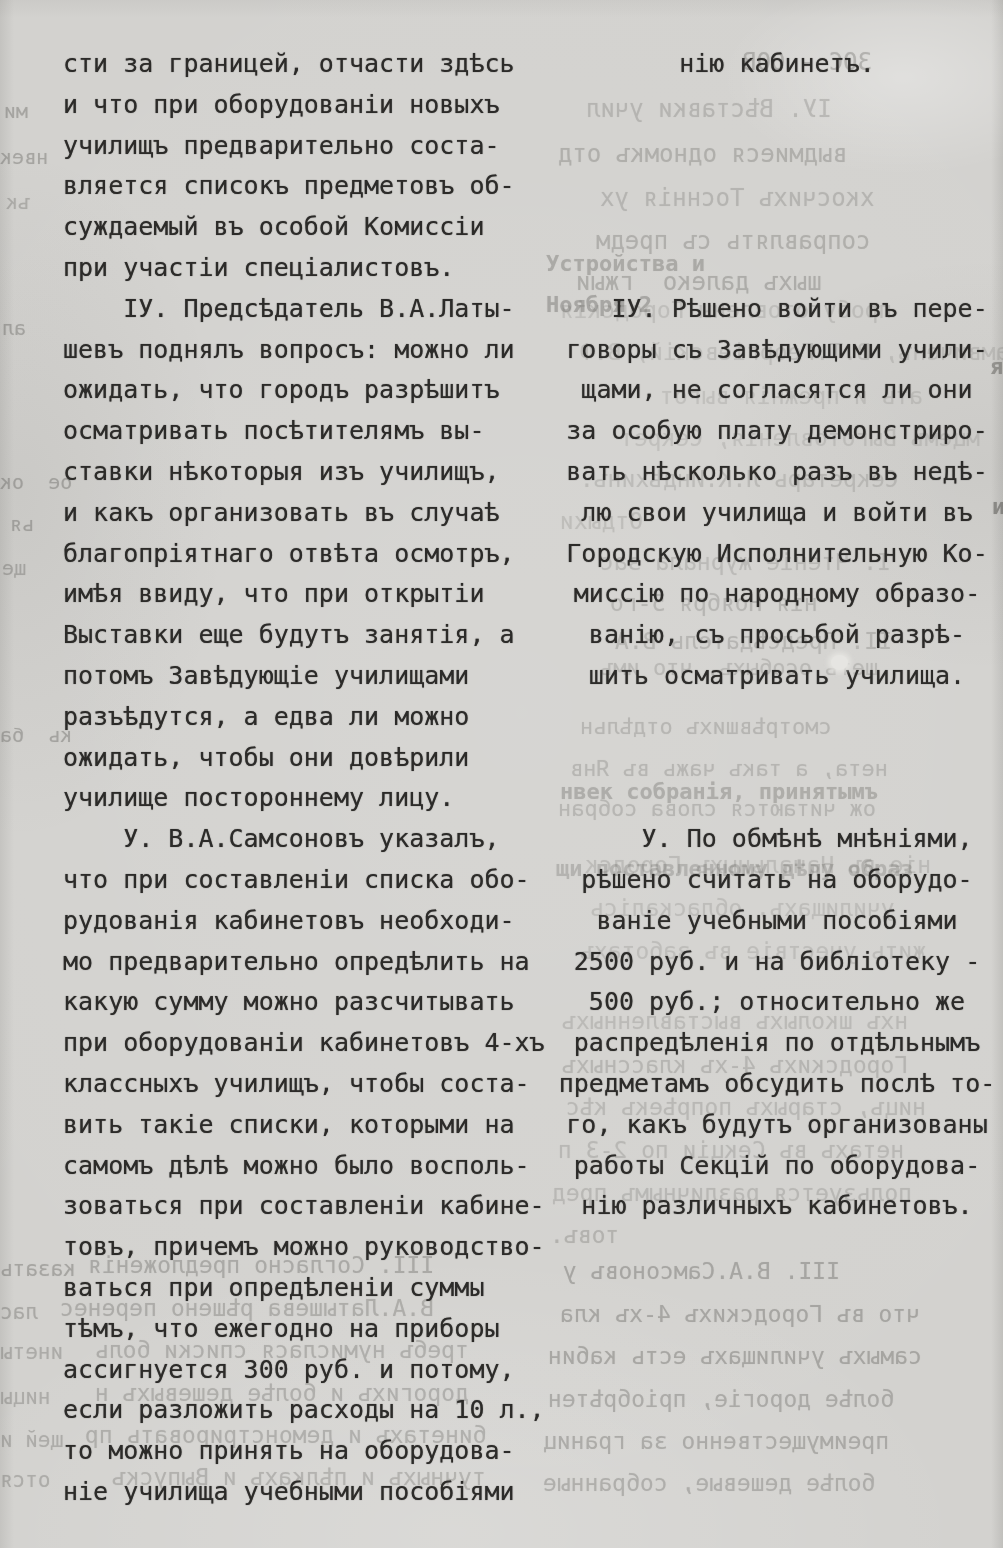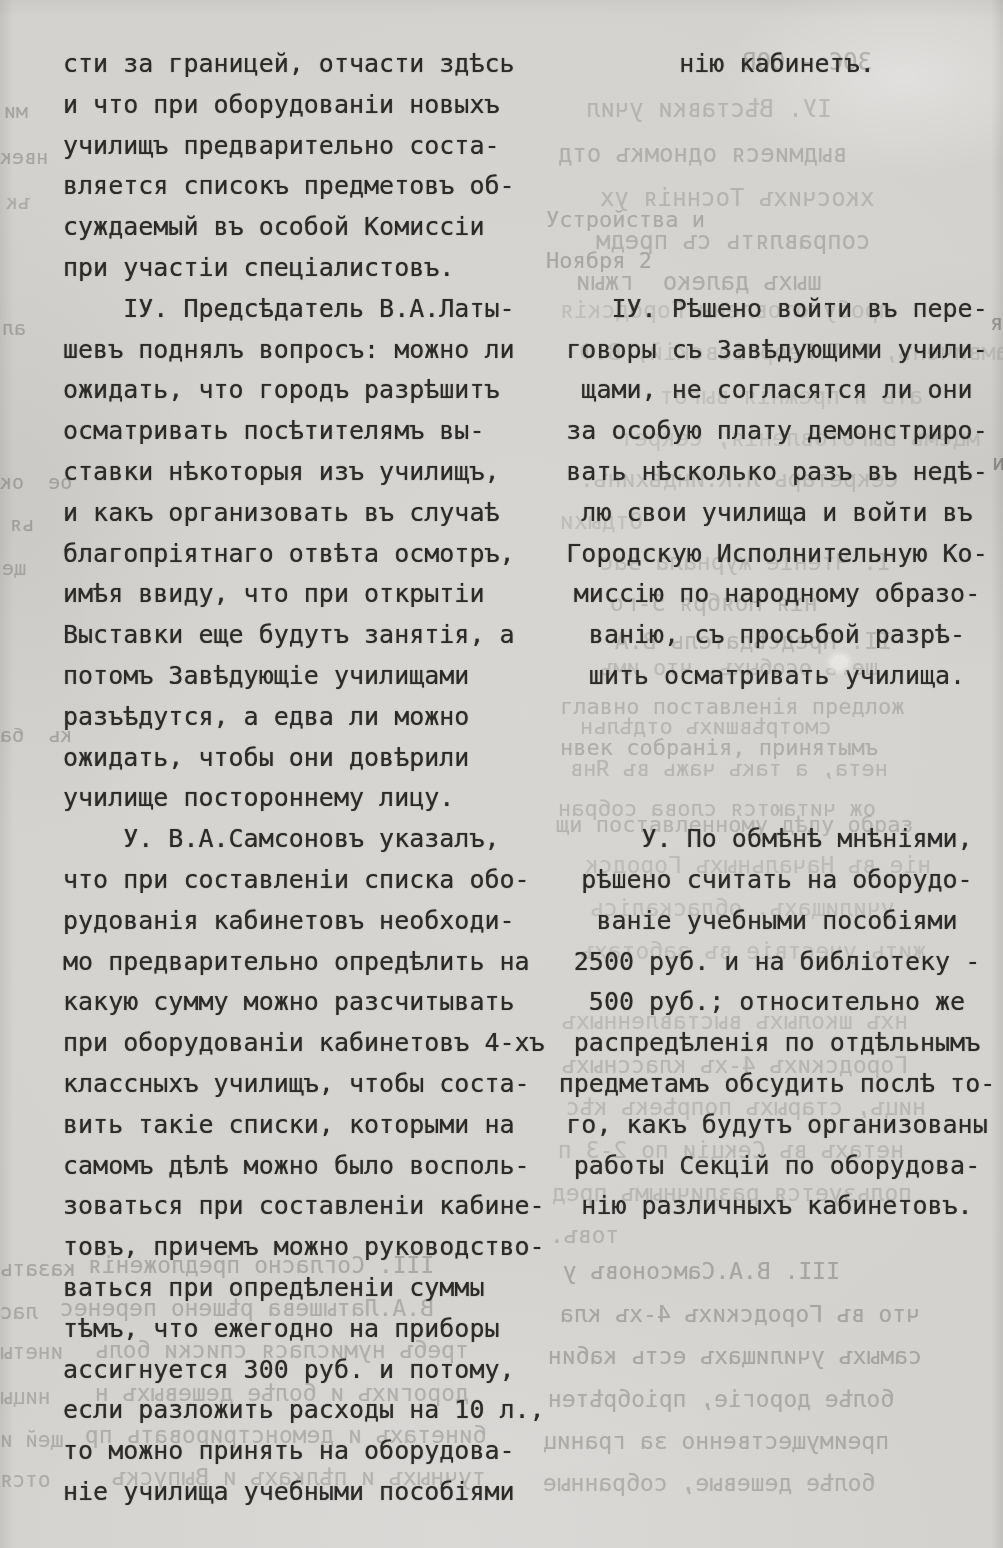--- a/index.html
+++ b/index.html
@@ -33,21 +33,21 @@
   .ghost-layer{position:absolute;left:0;top:0;width:100%;height:100%;}
   .ghost{
     position:absolute;
     font-size:24px;
     color:#403f3b;
     white-space:pre;
     filter:blur(.5px);
     text-shadow:0 0 1px rgba(64,63,59,.5);
   }
   .ghost.m{transform:scaleX(-1);}
-  .ghost.b{font-weight:normal;}
+  .ghost.b{font-weight:bold;margin-top:44px;}
   .hole{
     position:absolute;left:831px;top:655px;width:17px;height:15px;
     background:#e6e5e2;border-radius:50%;
     box-shadow:0 0 5px 3px rgba(230,229,226,.85);
   }
 </style>
 </head>
 <body>
 
 <div class="page">
@@ -64,21 +64,20 @@
       <span class="ghost m" style="left: 560px; top: 297px; opacity: 0.14; font-size: 23px;">пробуготовлены Городскія</span>
       <span class="ghost m" style="left: 580px; top: 339px; opacity: 0.14; font-size: 23px;">Самвиченъ, В.Т.Георгіевскій, В.Ф</span>
       <span class="ghost m" style="left: 660px; top: 383px; opacity: 0.13; font-size: 23px;">ать и прежнія выгот</span>
       <span class="ghost m" style="left: 620px; top: 425px; opacity: 0.13; font-size: 23px;">мцемъ Выготовленія, Секрет</span>
       <span class="ghost m" style="left: 580px; top: 466px; opacity: 0.16; font-size: 23px;">Секретарь Л.К.Индѣхинъ.</span>
       <span class="ghost m" style="left: 560px; top: 508px; opacity: 0.15; font-size: 23px;">Отдыхи</span>
       <span class="ghost m" style="left: 600px; top: 549px; opacity: 0.17; font-size: 23px;">I. Чтеніе журнала зас</span>
       <span class="ghost m" style="left: 610px; top: 590px; opacity: 0.2; font-size: 23px;">нія Ноября 5-го</span>
       <span class="ghost m" style="left: 615px; top: 628px; opacity: 0.2; font-size: 23px;">II. Предсѣдатель В.А</span>
       <span class="ghost m" style="left: 600px; top: 655px; opacity: 0.18; font-size: 22px;">шетъ особыхъ, что имъ</span>
-      <span class="ghost" style="left: 560px; top: 694px; opacity: 0.22; font-size: 22px;">главно поставленія предлож</span>
       <span class="ghost m" style="left: 580px; top: 714px; opacity: 0.2; font-size: 22px;">смотрѣвшихъ отдѣльн</span>
       <span class="ghost b" style="left: 560px; top: 735px; opacity: 0.26; font-size: 22px;">нвек собранія, принятымъ</span>
       <span class="ghost m" style="left: 570px; top: 756px; opacity: 0.2; font-size: 22px;">нета, а такъ чажь въ Янв</span>
       <span class="ghost m" style="left: 558px; top: 796px; opacity: 0.2; font-size: 22px;">ож читаются слова собран</span>
       <span class="ghost b" style="left: 556px; top: 812px; opacity: 0.22; font-size: 22px;">щи поставленному дѣлу образ</span>
       <span class="ghost m" style="left: 585px; top: 852px; opacity: 0.16; font-size: 23px;">ніе въ Начальныхъ Городск</span>
       <span class="ghost m" style="left: 590px; top: 895px; opacity: 0.15; font-size: 23px;">училищахъ, обласкалісь</span>
       <span class="ghost m" style="left: 580px; top: 938px; opacity: 0.15; font-size: 23px;">жить учествіе въ заботахъ</span>
       <span class="ghost m" style="left: 562px; top: 1008px; opacity: 0.17; font-size: 23px;">нхъ школыхъ выставленныхъ</span>
       <span class="ghost m" style="left: 562px; top: 1052px; opacity: 0.2; font-size: 23px;">Городскихъ 4-хъ классныхъ</span>

